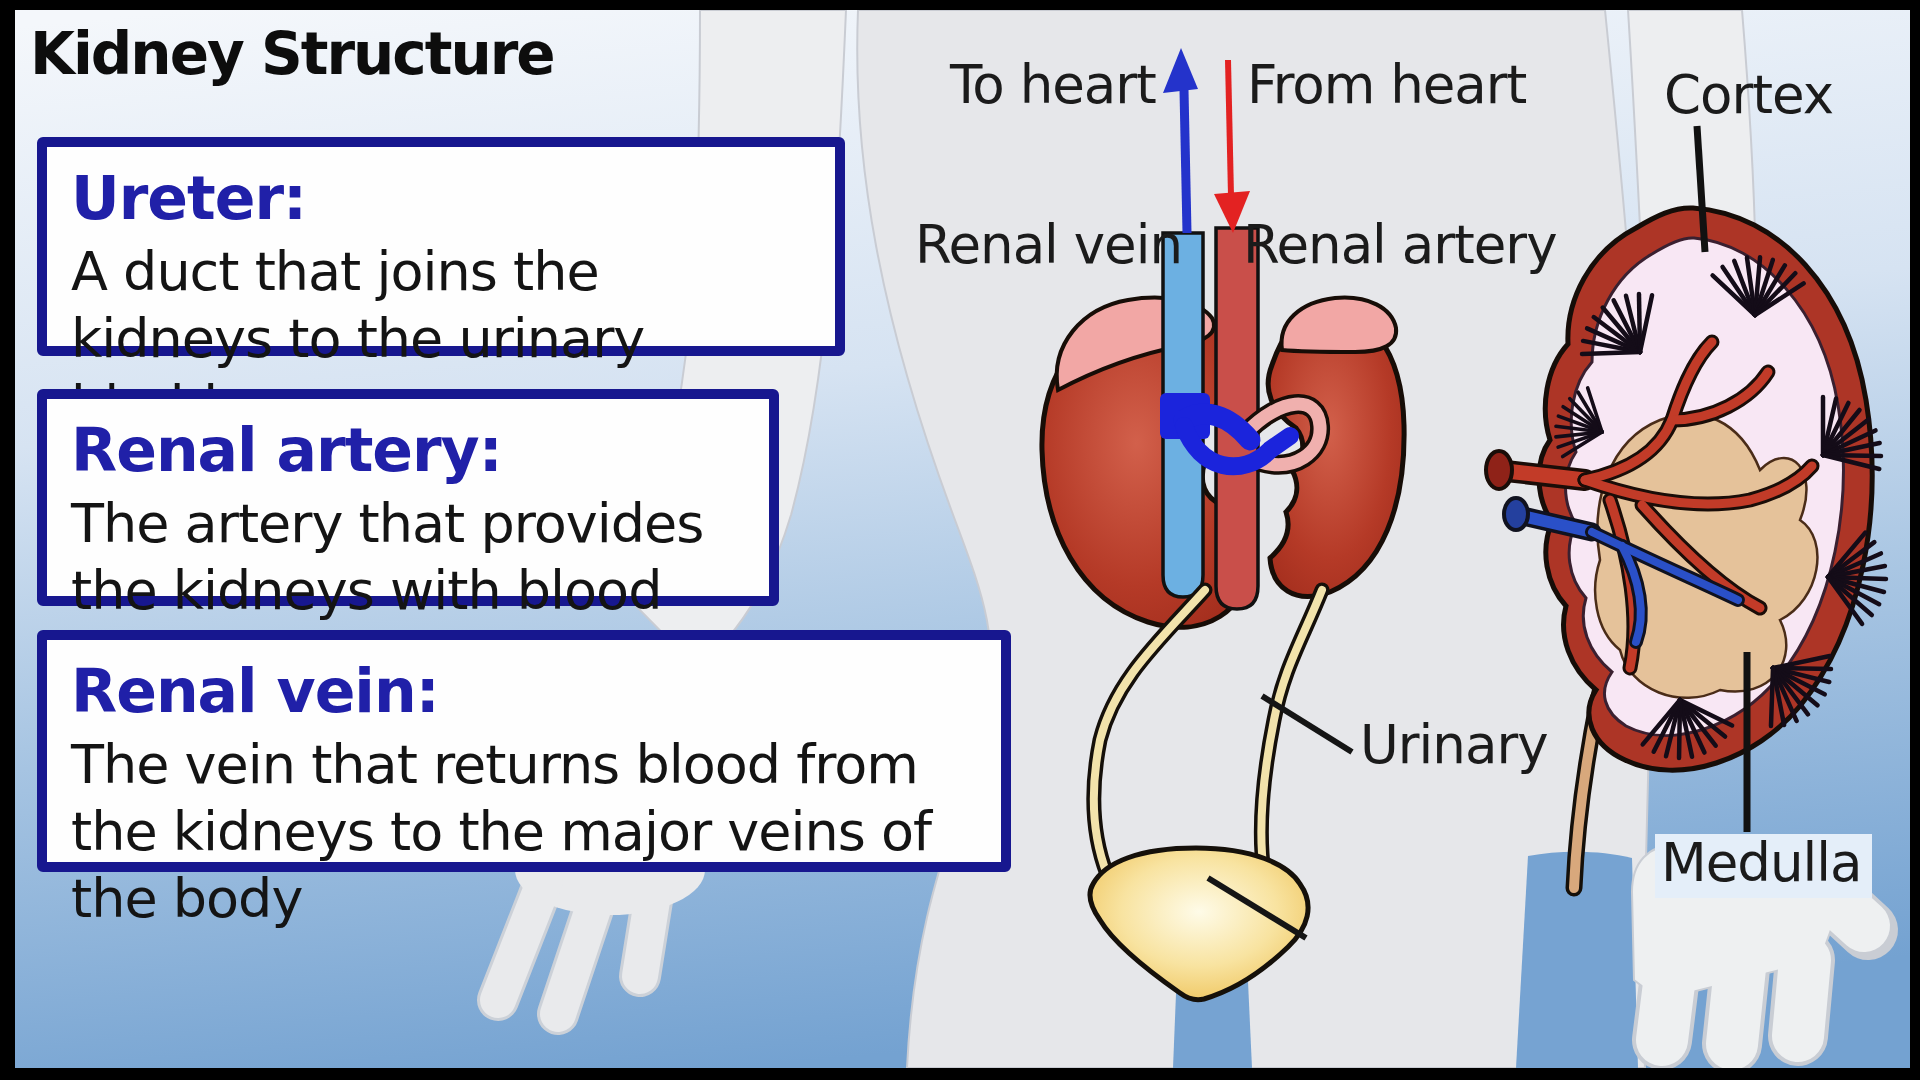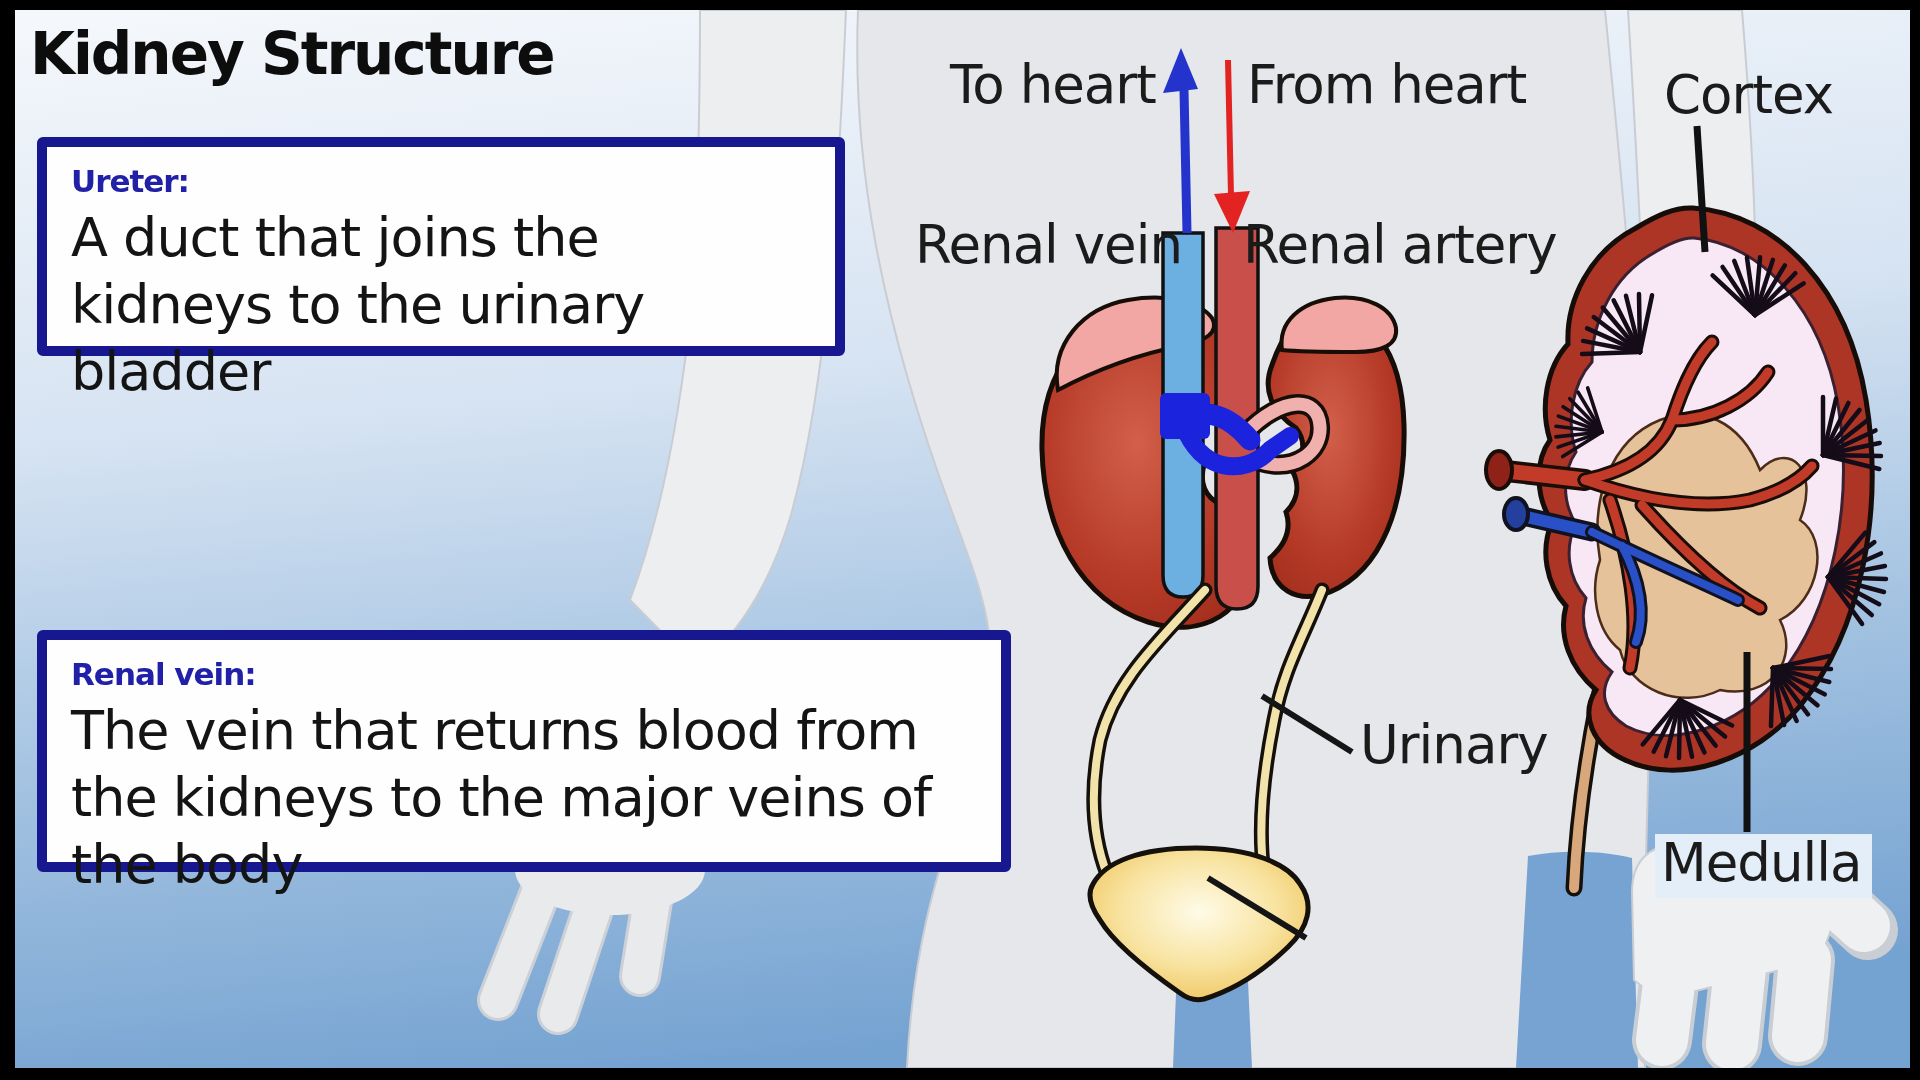--- a/index.html
+++ b/index.html
@@ -16,21 +16,21 @@
   .lbl-medulla{background:#e4eef9;padding:0 10px 6px 6px;}
   #page-title{
     position:absolute;left:30px;top:20px;font-size:58px;font-weight:bold;
     color:#0d0d0d;letter-spacing:-2px;
   }
   .def-box{
     position:absolute;background:#fefefe;border:10px solid #17178f;
     border-radius:6px;box-sizing:border-box;padding:16px 24px;
   }
   .def-term{
-    font-size:31px;font-weight:bold;color:#2020a8;letter-spacing:-1px;
+    font-size:60px;font-weight:bold;color:#2020a8;letter-spacing:-1px;
     margin-bottom:6px;
   }
   .def-desc{
     font-size:54px;color:#141414;letter-spacing:-1px;line-height:1.24;
   }
   #box-ureter{left:37px;top:137px;width:808px;height:219px;}
   #box-renal-artery{left:37px;top:389px;width:742px;height:217px;}
   #box-renal-vein{left:37px;top:630px;width:974px;height:242px;}
   #lbl-to-heart{left:950px;top:56px;}
   #lbl-from-heart{left:1247px;top:56px;}
@@ -308,20 +308,24 @@
       <rect x="1910" y="0" width="10" height="1080"></rect>
     </g>
   </svg>
 
   <div id="page-title">Kidney Structure</div>
 
   <div class="def-box" id="box-ureter">
     <div class="def-term">Ureter:</div>
     <div class="def-desc">A duct that joins the kidneys to the urinary bladder</div>
   </div>
+  <div class="def-box" id="box-renal-artery">
+    <div class="def-term">Renal artery:</div>
+    <div class="def-desc">The artery that provides the kidneys with blood</div>
+  </div>
   <div class="def-box" id="box-renal-vein">
     <div class="def-term">Renal vein:</div>
     <div class="def-desc">The vein that returns blood from the kidneys to the major veins of the body</div>
   </div>
 
   <div class="lbl" id="lbl-to-heart">To heart</div>
   <div class="lbl" id="lbl-from-heart">From heart</div>
   <div class="lbl" id="lbl-renal-vein">Renal vein</div>
   <div class="lbl" id="lbl-renal-artery">Renal artery</div>
   <div class="lbl" id="lbl-ureter">Urinary</div>

